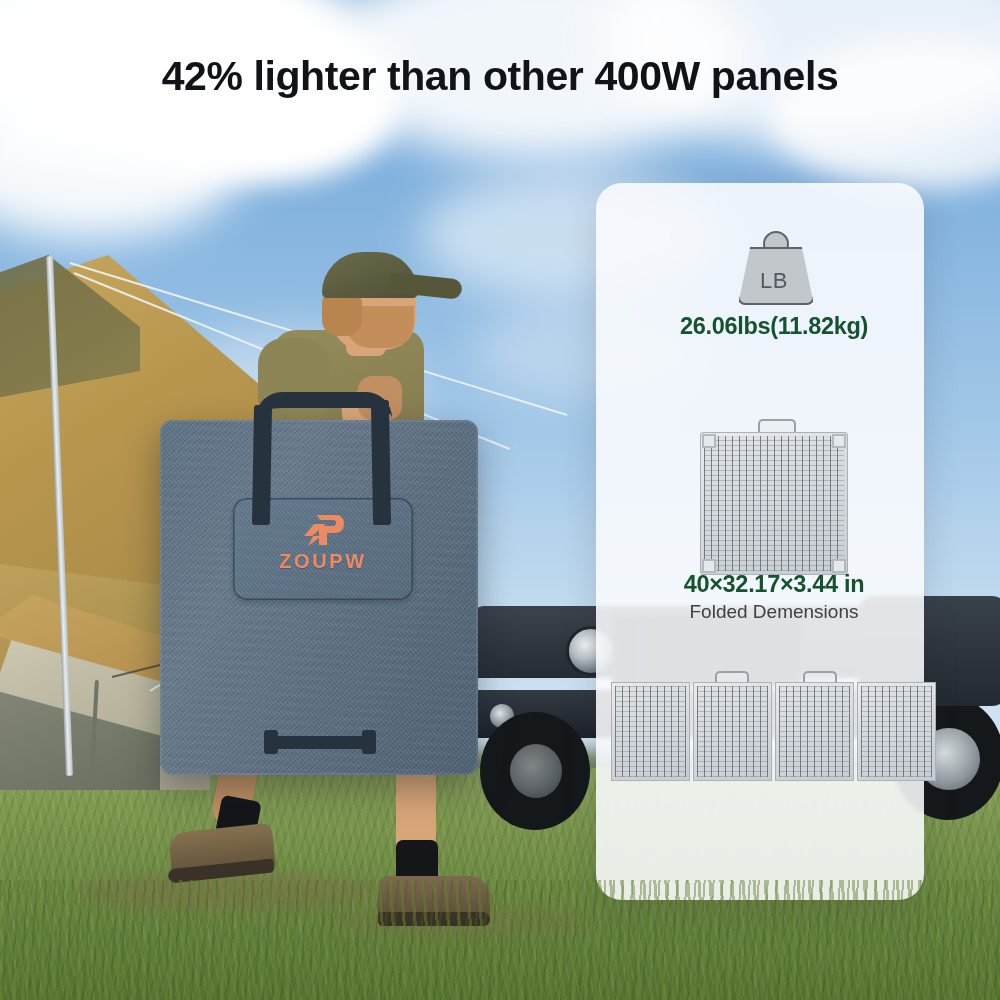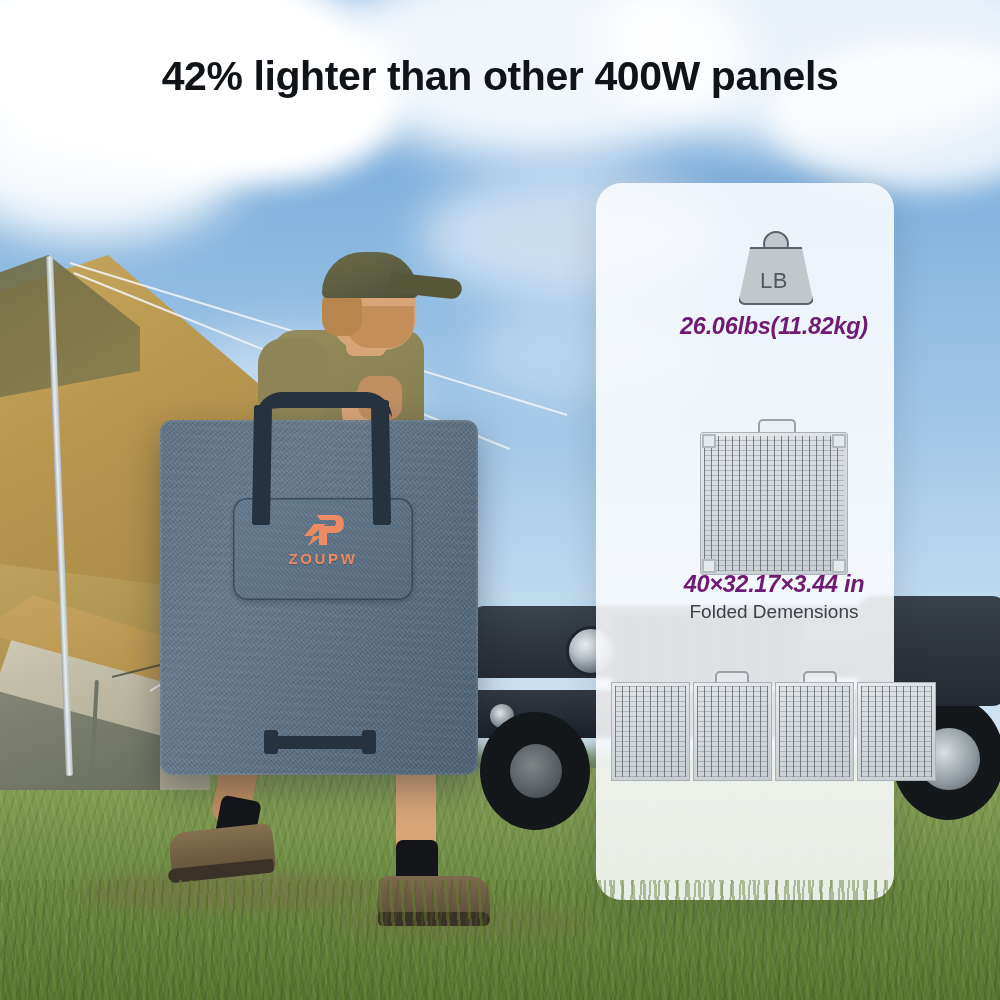--- a/index.html
+++ b/index.html
@@ -65,36 +65,36 @@
       linear-gradient(118deg,#5d7285 0%,#67798b 30%,#5b6e80 62%,#4e6173 100%);
     box-shadow:0 14px 34px rgba(20,30,40,.38), inset 0 0 0 2px rgba(255,255,255,.07);}
   .bag-pocket{position:absolute;left:73px;top:78px;width:180px;height:102px;border-radius:14px;
     background:
       repeating-linear-gradient(48deg,rgba(255,255,255,.09) 0 1px,rgba(0,0,0,0) 1px 3px),
       linear-gradient(140deg,#61768a,#536778);
     box-shadow:inset 0 0 0 1.5px rgba(30,42,55,.55), 0 2px 5px rgba(0,0,0,.22);}
   .strap{position:absolute;background:#27323f;border-radius:3px;}
   .logo-wrap{position:absolute;left:0;right:0;top:14px;text-align:center;}
   .logo-mark{display:block;margin:0 auto 2px;}
-  .logo-word{font-size:15px;letter-spacing:2.6px;font-weight:700;color:#eb8a63;
+  .logo-word{font-size:20px;letter-spacing:2.6px;font-weight:700;color:#eb8a63;
     text-shadow:0 1px 1px rgba(0,0,0,.22);}
   .bottom-handle{position:absolute;background:#27323f;border-radius:3px;}
 
   
   .headline{position:absolute;left:0;top:53px;width:1000px;text-align:center;
     font-size:41px;font-weight:700;color:#101418;letter-spacing:-.4px;
     text-shadow:0 1px 2px rgba(255,255,255,.35);}
 
   
-  .card{position:absolute;left:596px;top:183px;width:298px;height:717px;
+  .card{position:absolute;left:596px;top:183px;width:328px;height:717px;
     border-radius:26px;background:rgba(250,252,254,.88);
     backdrop-filter:blur(2px);
     box-shadow:0 10px 36px rgba(28,40,55,.16);}
   .spec{position:absolute;left:0;width:356px;text-align:center;}
-  .spec .value{font-size:23.5px;font-weight:700;color:#701a75;letter-spacing:-.3px;line-height:1.15;font-style:italic;}
+  .spec .value{font-size:23.5px;font-weight:700;color:#14532d;letter-spacing:-.3px;line-height:1.15;}
   .spec .label{font-size:19px;font-weight:400;color:#3c4248;margin-top:3px;line-height:1.2;}
 
   .icon-box{position:absolute;left:0;width:356px;display:flex;justify-content:center;align-items:flex-end;}
 
   
   .panel{position:relative;background:linear-gradient(160deg,#e9ecef 0%,#d7dbdf 45%,#c6ccd1 100%);
     border:1.4px solid #aab1b7;box-sizing:border-box;}
   .panel::before{content:"";position:absolute;inset:3px;
     background:
       repeating-linear-gradient(90deg,rgba(90,98,105,.78) 0 1.3px,rgba(0,0,0,0) 1.3px 7px),

